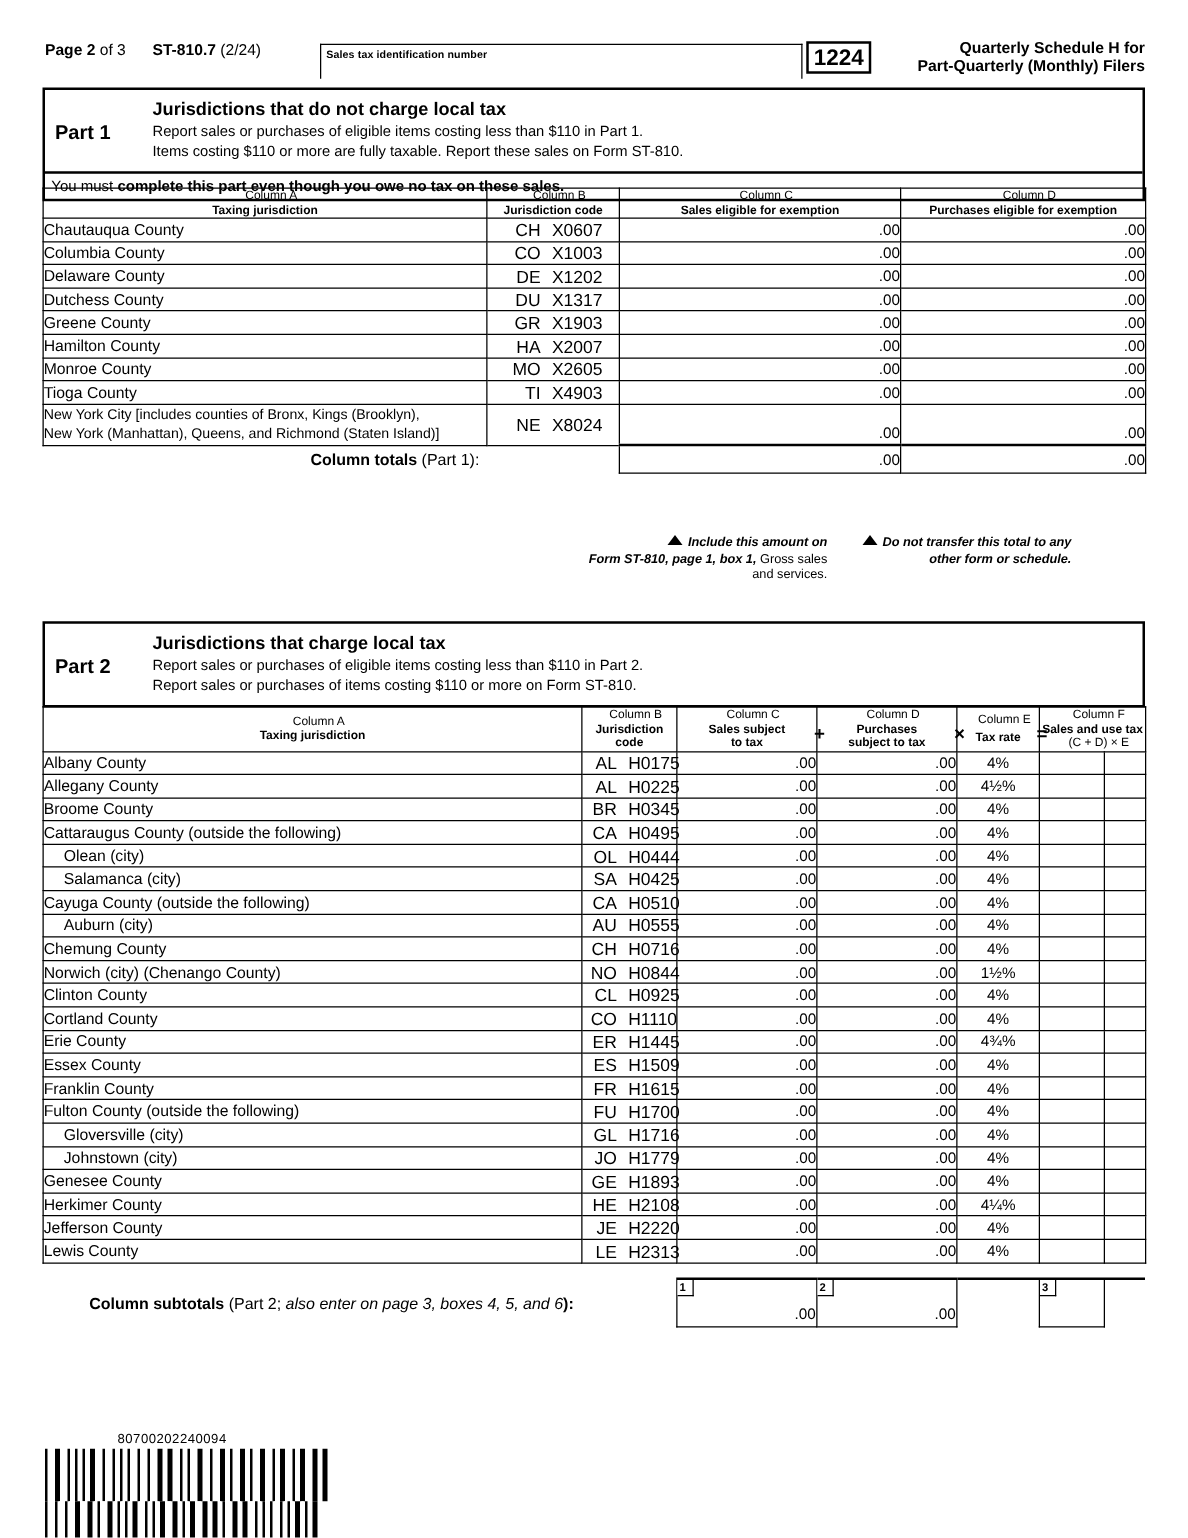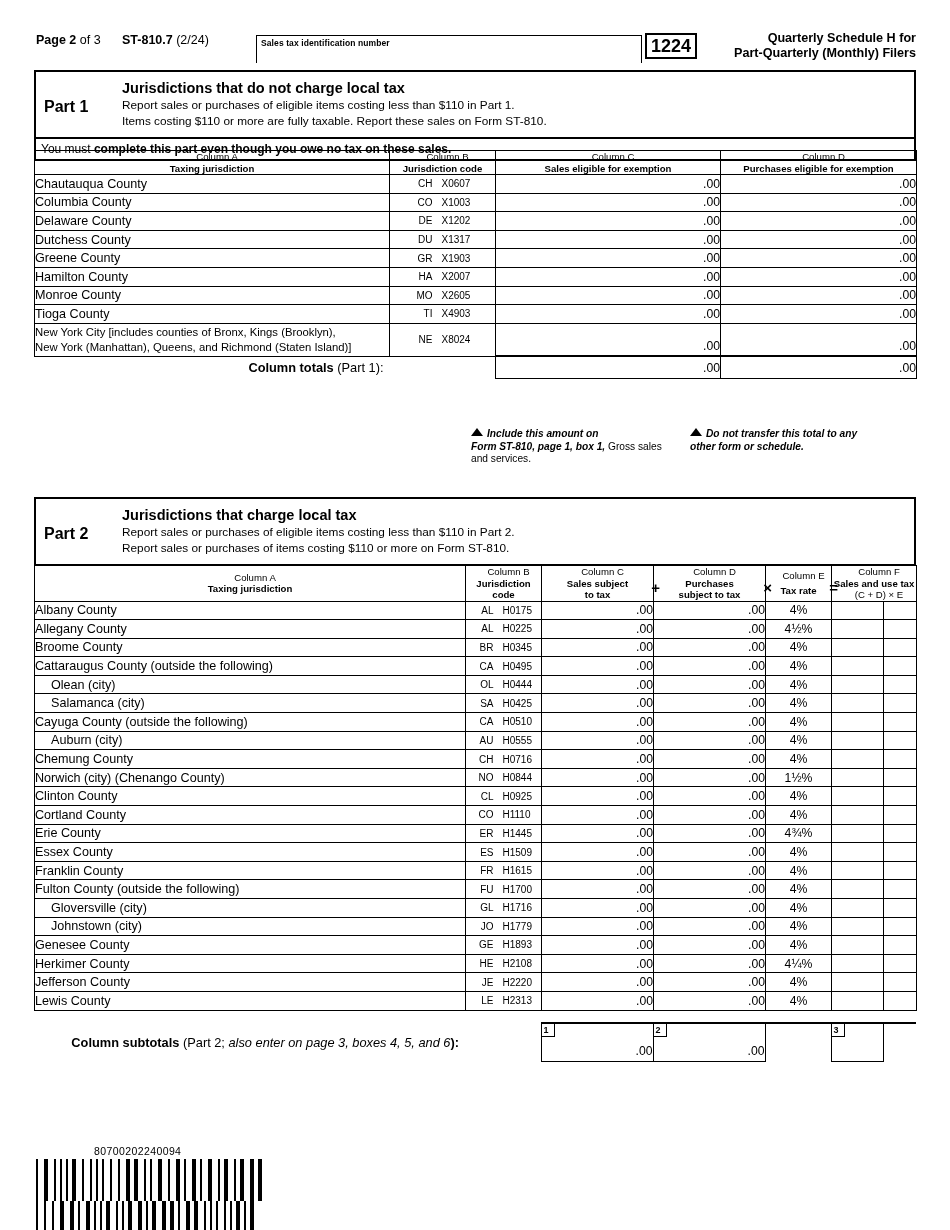--- a/index.html
+++ b/index.html
@@ -48,21 +48,21 @@
 
   
   table.grid { border-collapse: collapse; width: 882px; table-layout: fixed; font-size: 12px; }
   table.grid td, table.grid th { border: 1px solid #000; padding: 0; vertical-align: middle; }
   .colhdr { text-align: center; font-size: 9.6px; line-height: 11.5px; padding: 2px 1px 3px 1px; font-weight: normal; }
   .colhdr .cl { display: block; font-weight: normal; margin-left: 10px; }
   .colhdr .cn { display: block; font-weight: bold; }
   .jname { padding: 2px 0 2px 8px; font-size: 12.6px; height: 18.6px; white-space: nowrap; }
   .jname.indent { padding-left: 16px; }
   .jname.two { height: auto; line-height: 15px; font-size: 11.3px; padding-top: 1px; padding-bottom: 1px; }
-  .jcode { font-size: 10px; text-align: center; white-space: nowrap; }
+  .jcode { font-size: 14px; text-align: center; white-space: nowrap; }
   .jcode .ab { display: inline-block; width: 26px; text-align: right; }
   .jcode .num { display: inline-block; width: 46px; text-align: left; padding-left: 9px; }
   .amt { text-align: right; padding-right: 5px; font-size: 12.2px; }
   .rate { text-align: center; font-size: 12.2px; }
   .blank { }
   .noborder-l { border-left: none !important; }
   .noborder-r { border-right: none !important; }
   .noborder-t { border-top: none !important; }
   .noborder-b { border-bottom: none !important; }
   .thick-t { border-top: 2px solid #000 !important; }
@@ -70,21 +70,21 @@
 
   
   .op { position: absolute; font-weight: bold; font-size: 15px; }
   .totlabel {
     position: absolute; right: 0; top: 3px; text-align: right;
     font-size: 12.8px; width: 100%; padding-right: 6px;
   }
   .totlabel b { font-weight: bold; }
 
   .footnotes { position: relative; width: 882px; height: 48px; }
-  .fn { position: absolute; font-size: 10.2px; font-style: italic; line-height: 12.6px; font-weight: bold; }
+  .fn { position: absolute; font-size: 10.2px; font-style: italic; line-height: 12.6px; font-weight: bold; text-align: right; }
   .fn .reg { font-style: normal; font-weight: normal; }
   .tri {
     display: inline-block; width: 0; height: 0; vertical-align: 1px;
     border-left: 6px solid transparent; border-right: 6px solid transparent;
     border-bottom: 8px solid #000; margin-right: 4px;
   }
 
   
   .boxnum {
     position: absolute; left: 0; top: 0; width: 13px; height: 13px;

